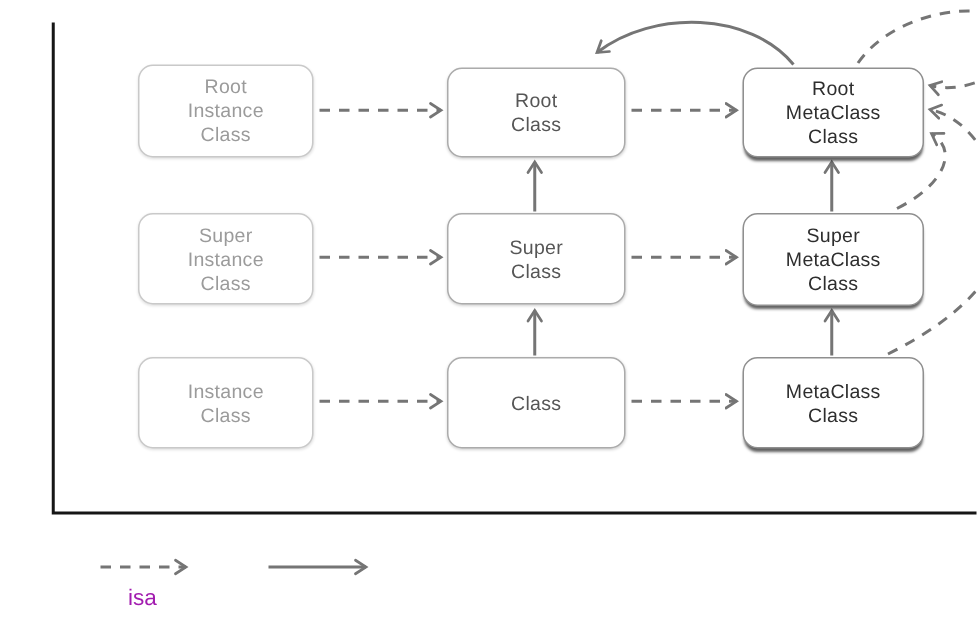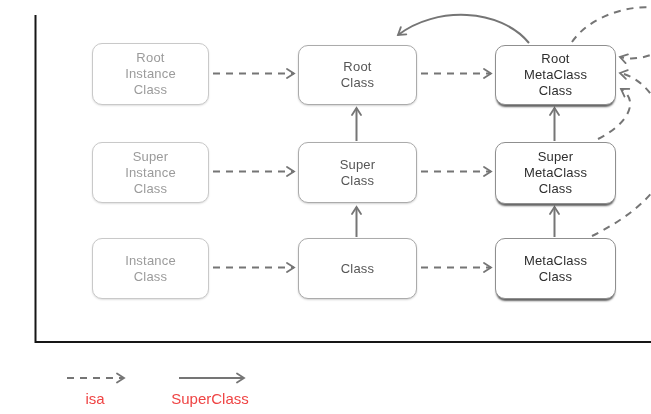--- a/index.html
+++ b/index.html
@@ -11,21 +11,21 @@
   svg.overlay{position:absolute;left:0;top:0;width:651px;height:414px;}
   .node{
     position:absolute;background:#ffffff;border-radius:10px;
     display:flex;flex-direction:column;align-items:center;justify-content:center;
     font-size:13px;line-height:16px;text-align:center;letter-spacing:.2px;
   }
   .node--light{border:1.6px solid #c9c9c9;color:#9b9b9b;box-shadow:0 1px 2px rgba(0,0,0,.13);}
   .node--mid{border:1.6px solid #ababab;color:#565656;box-shadow:0 1px 2px rgba(0,0,0,.18);}
   .node--dark{border:1.6px solid #8f8f8f;color:#2e2e2e;box-shadow:0 3px 2px -1px rgba(0,0,0,.62);}
   .legend-label{
-    position:absolute;color:#ef4444;font-size:15px;text-align:center;
+    position:absolute;color:#a21caf;font-size:15px;text-align:center;
   }
 </style>
 </head>
 <body>
 
 <div class="stage">
 
   <svg class="overlay" viewBox="0 0 651 414">
     <defs>
       <marker id="arrowhead" markerWidth="12" markerHeight="13" refX="8" refY="6" orient="auto" markerUnits="userSpaceOnUse">
@@ -99,15 +99,14 @@
     <span>Super</span>
     <span>MetaClass</span>
     <span>Class</span>
   </div>
   <div class="node node--dark" style="left:463px;top:238px;width:119px;height:59px;">
     <span>MetaClass</span>
     <span>Class</span>
   </div>
 
   <div class="legend-label" style="left:38px;top:390px;width:50px;">isa</div>
-  <div class="legend-label" style="left:128px;top:390px;width:100px;">SuperClass</div>
 
 </div>
 
 </body></html>

